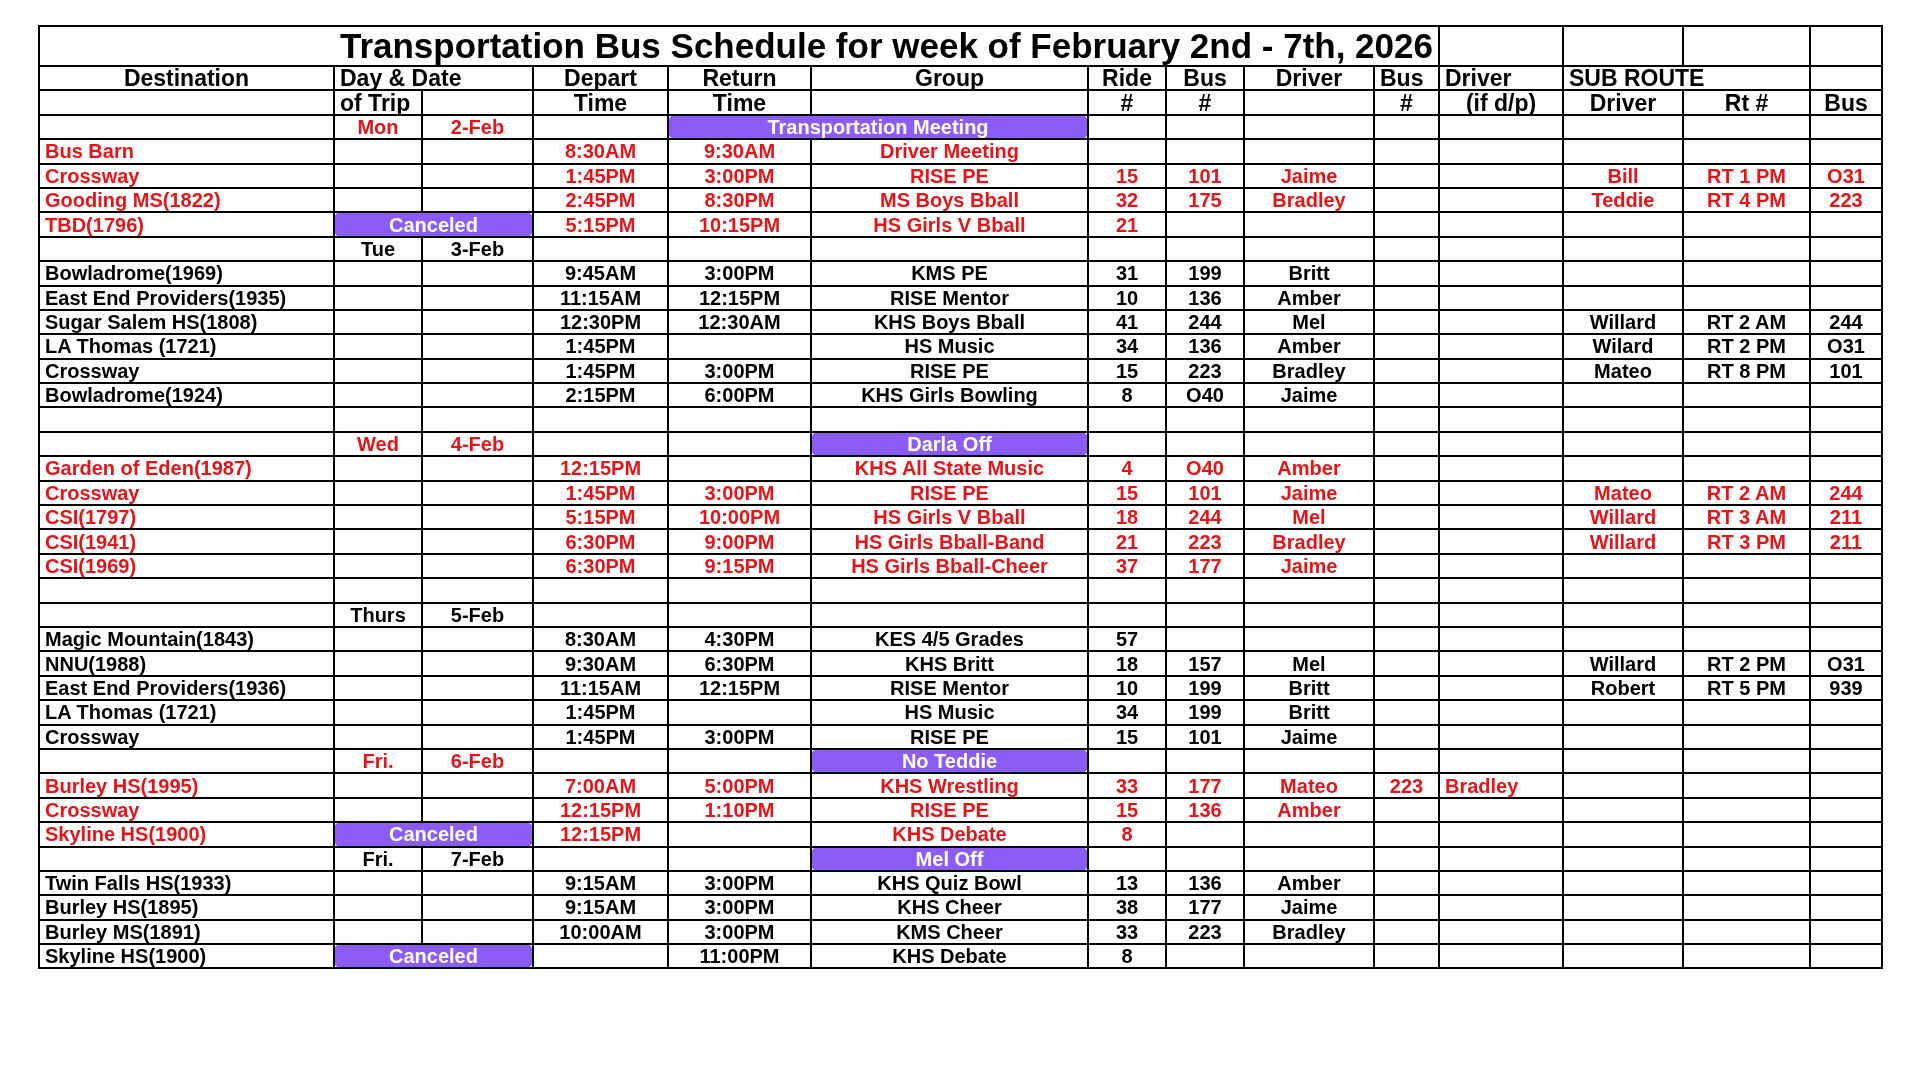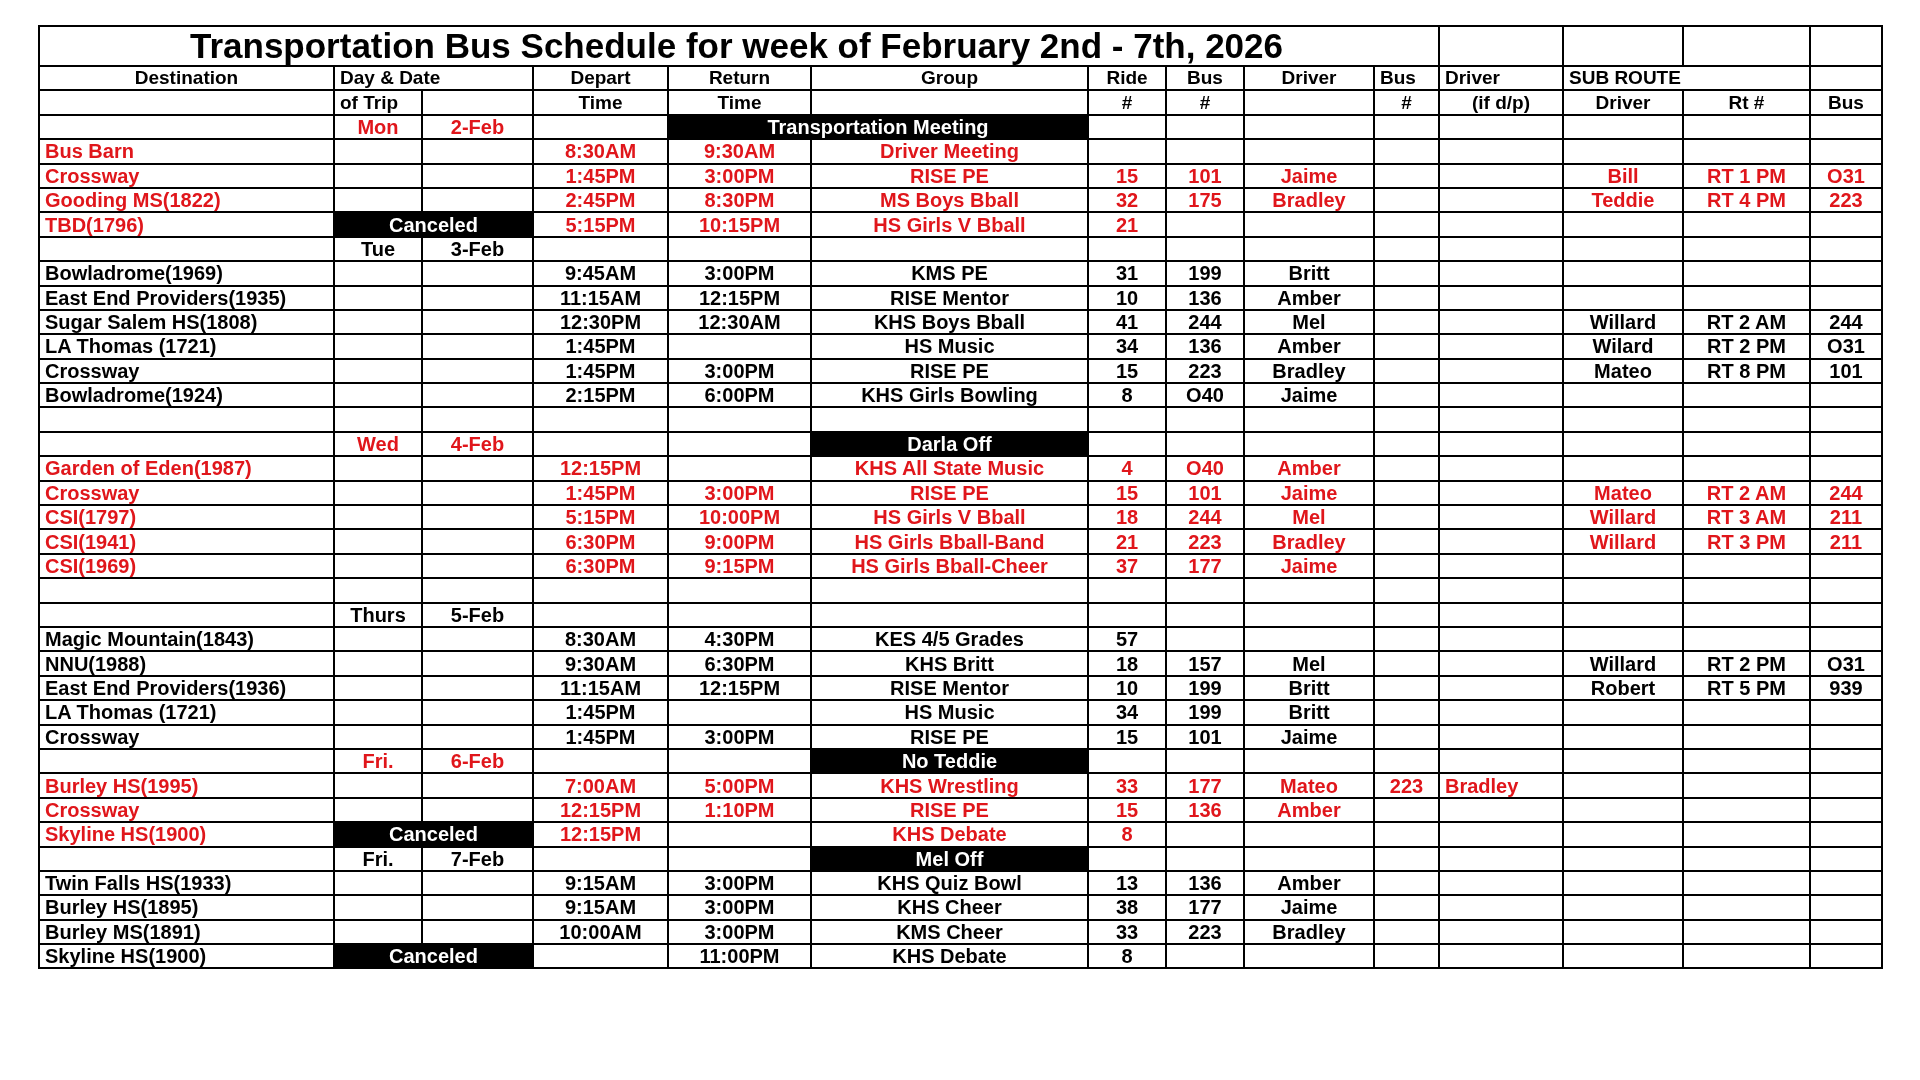--- a/index.html
+++ b/index.html
@@ -3,25 +3,25 @@
 <meta charset="utf-8">
 <style>
   html, body { margin:0; padding:0; background:#ffffff; }
   body { width:1920px; height:1080px; overflow:hidden; position:relative;
          font-family:"Liberation Sans", "DejaVu Sans", sans-serif; font-weight:bold; color:#000; }
   #sheet { position:absolute; left:38px; top:25px; }
   table { border-collapse:collapse; table-layout:fixed; }
   td { border:2px solid #000; height:22.4px; padding:0 5px; font-size:20px; line-height:22px;
        white-space:nowrap; overflow:visible; text-align:center; }
   td.l { text-align:left; }
-  tr.title td.ttl { font-size:35px; height:38px; line-height:38px; text-align:center; padding-left:0; }
+  tr.title td.ttl { font-size:35px; height:38px; line-height:38px; text-align:right; padding-left:0; }
   tr.title td { height:38px; }
   .red { color:#e0161b; }
-  .blk { background:#000000; color:#fff; }
-  .hdr td { font-size:19px; }
+  .blk { background:#8b5cf6; color:#fff;border-radius:7px; }
+  .hdr td { font-size:23px; }
 </style>
 </head>
 <body>
 
 <div id="sheet">
   <table id="sched">
     <colgroup>
       <col style="width:295px">
         <col style="width:88px">
         <col style="width:111px">

